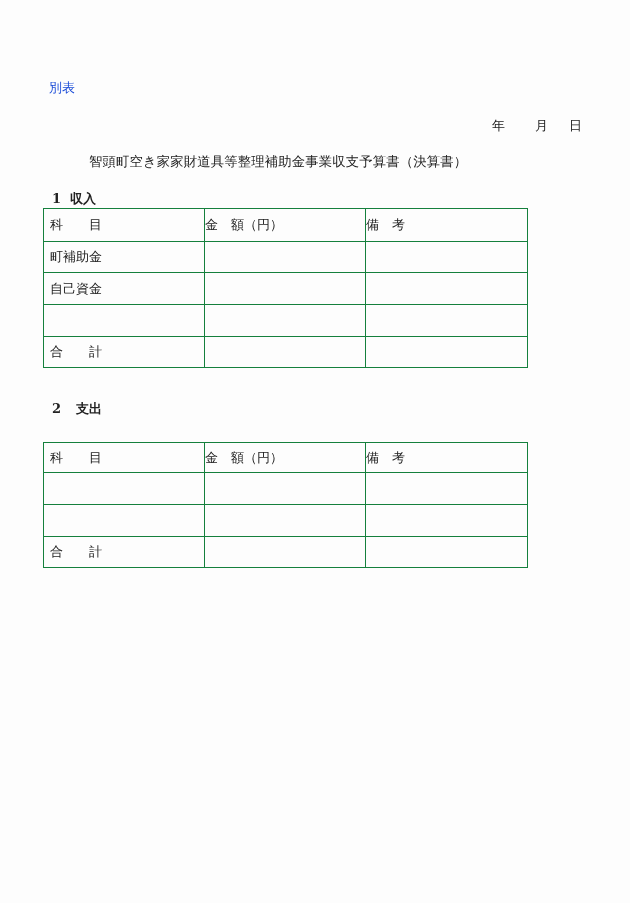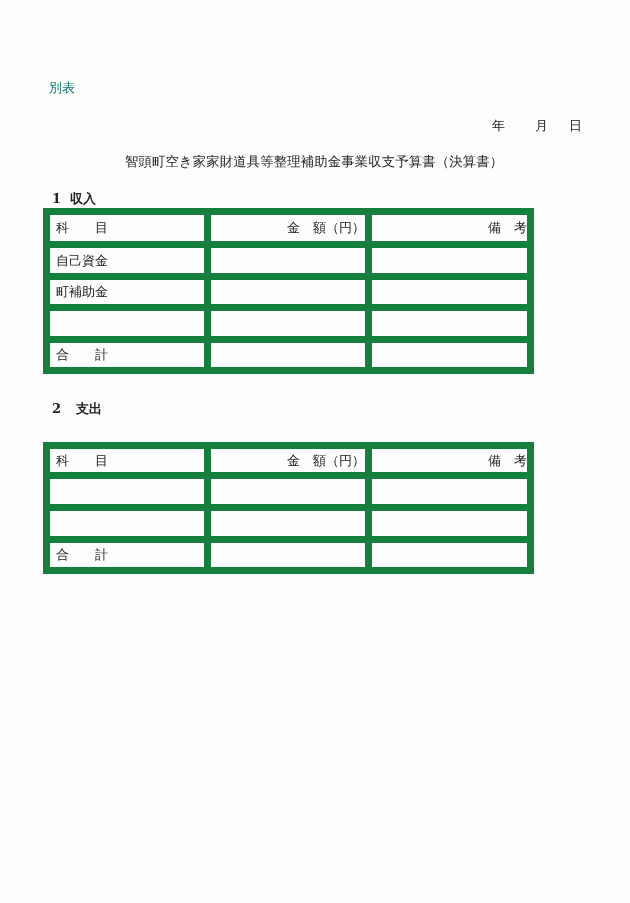--- a/index.html
+++ b/index.html
@@ -14,62 +14,61 @@
       overflow: hidden;
       font-family: "DejaVu Serif", "Liberation Serif", serif;
       color: #222;
     }
     .abs { position: absolute; }
     .label-top {
       left: 49px;
       top: 79px;
       font-family: "DejaVu Sans", "Liberation Sans", sans-serif;
       font-size: 13px;
-      color: #0f766e;
+      color: #1d4ed8;
     }
     .date-line {
       top: 117px;
       left: 492px;
       font-size: 13px;
       display: flex;
       gap: 0;
     }
     .date-line span { display: inline-block; }
     .date-year { width: 43px; }
     .date-month { width: 34px; }
     .doc-title {
       left: 89px;
       top: 153px;
       font-size: 13.3px;
       letter-spacing: 0.2px;
       white-space: nowrap;
-      margin-left: 36px;
     }
     .section-heading {
       left: 52px;
       font-size: 13px;
       white-space: nowrap;
       font-weight: bold;
     }
     .section-heading .num { display: inline-block; width: 18px; }
     table.form {
       position: absolute;
       left: 43px;
       border-collapse: collapse;
       table-layout: fixed;
       width: 484px;
     }
     table.form td {
-      border: 7px solid #15803d;
+      border: 1px solid #15803d;
       font-size: 13px;
       padding: 0 0 0 6px;
       vertical-align: middle;
       white-space: nowrap;
     }
-    table.form td.center { text-align: right; padding-left: 0; }
+    table.form td.center { text-align: left; padding-left: 0; }
     table.form col.c1 { width: 161px; }
     table.form col.c2 { width: 161px; }
     table.form col.c3 { width: 162px; }
   </style>
 </head>
 <body>
 
 <div class="abs label-top">別表</div>
 
 <div class="abs date-line">
@@ -89,27 +88,27 @@
       <col class="c1">
       <col class="c2">
       <col class="c3">
     </colgroup>
   <tbody>
       <tr style="height:33px;">
     <td>科　　目</td>
     <td class="center">金　額（円）</td>
     <td class="center">備　考</td>
   </tr>
-  <tr style="height:32px;">
-    <td>自己資金</td>
+  <tr style="height:31px;">
+    <td>町補助金</td>
     <td></td>
     <td></td>
   </tr>
-  <tr style="height:31px;">
-    <td>町補助金</td>
+  <tr style="height:32px;">
+    <td>自己資金</td>
     <td></td>
     <td></td>
   </tr>
   <tr style="height:32px;">
     <td></td>
     <td></td>
     <td></td>
   </tr>
   <tr style="height:31px;">
     <td>合　　計</td>

